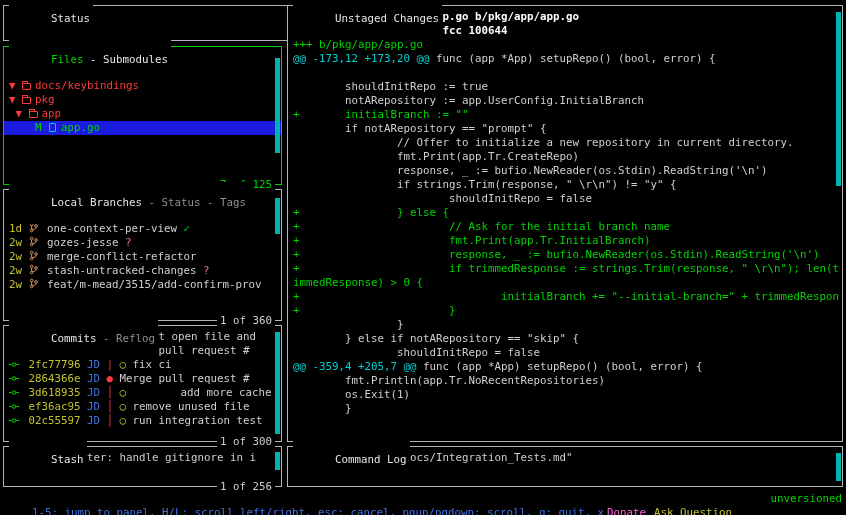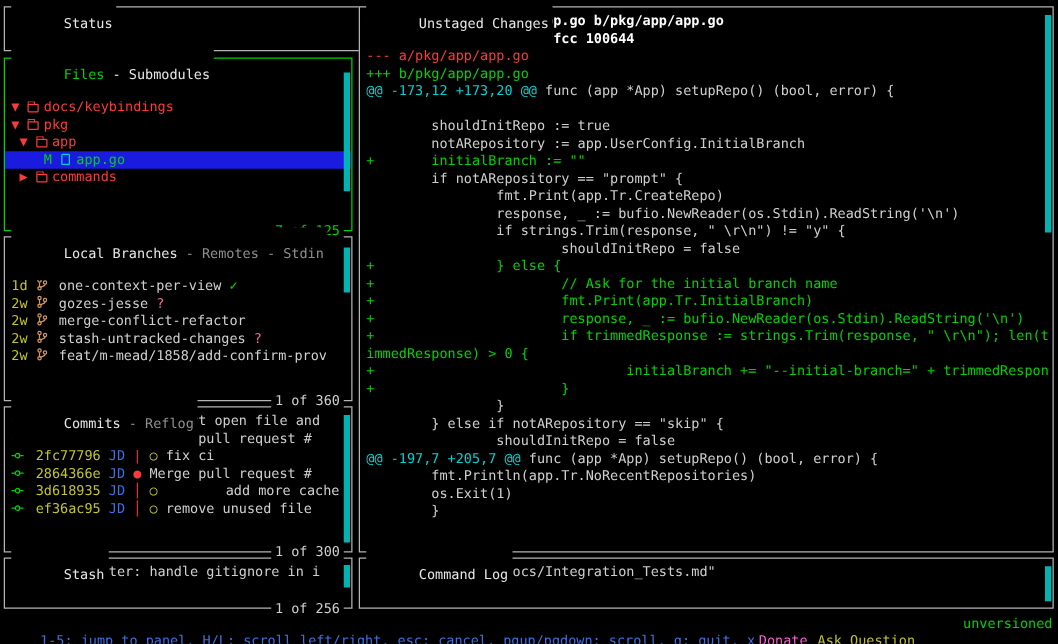--- a/index.html
+++ b/index.html
@@ -64,29 +64,28 @@
     <div class="panel-title">
       <span class="tab-green">Files</span><span> - Submodules</span>
     </div>
     <div class="panel-body" id="files-body">
         <div class="row"><span style="color: rgb(251, 58, 58);">▼ </span><span class="i-folder" style="color: rgb(251, 58, 58);"></span><span style="color: rgb(251, 58, 58);">.github/workflows</span></div>
         <div class="row"><span>  </span><span style="color: rgb(251, 58, 58);">M </span><span class="i-file" style="color: rgb(246, 109, 134);"></span><span style="color: rgb(251, 58, 58);">sponsors.yml</span></div>
         <div class="row"><span style="color: rgb(251, 58, 58);">▼ </span><span class="i-folder" style="color: rgb(251, 58, 58);"></span><span style="color: rgb(251, 58, 58);">docs/keybindings</span></div>
         <div class="row"><span style="color: rgb(251, 58, 58);">▼ </span><span class="i-folder" style="color: rgb(251, 58, 58);"></span><span style="color: rgb(251, 58, 58);">pkg</span></div>
         <div class="row"><span> </span><span style="color: rgb(251, 58, 58);">▼ </span><span class="i-folder" style="color: rgb(251, 58, 58);"></span><span style="color: rgb(251, 58, 58);">app</span></div>
         <div class="row sel"><span>    </span><span style="color: rgb(0, 211, 0);">M </span><span class="i-file" style="color: rgb(0, 210, 210);"></span><span style="color: rgb(0, 211, 0);">app.go</span></div>
-        <div class="row"><span> </span><span style="color: rgb(251, 58, 58);">▶ </span><span class="i-folder" style="color: rgb(251, 58, 58);"></span><span style="color: rgb(251, 58, 58);">commands</span></div>
       </div>
     <div class="thumb" style="top:11px; height:95px;"></div>
     <div class="panel-count green">7 of 125</div>
   </section>
 
   <section class="panel" style="left:3px; top:189px; width:279px; height:132px;">
     <div class="panel-title">
-      <span>Local Branches</span><span class="tab-rest"> - Remotes - Stdin</span>
+      <span>Local Branches</span><span class="tab-rest"> - Status - Tags</span>
     </div>
     <div class="panel-body" id="branches-body">
         <div class="row"><span style="color: rgb(195, 195, 46);">   </span><span style="color: rgb(0, 211, 0);">* </span><span class="svg-i" style="color: rgb(215, 152, 95);"><svg width="9" height="11" viewBox="0 0 11 13" fill="none" stroke="currentColor" stroke-width="1.2">
               <circle cx="3.2" cy="2.8" r="1.6"></circle>
               <circle cx="3.2" cy="10.2" r="1.6"></circle>
               <circle cx="8.6" cy="4.6" r="1.6"></circle>
               <path d="M3.2 4.6v3.8 M8.6 6.4c0 2.4-3.4 2.2-5.4 3"></path>
             </svg></span><span style="color: rgb(0, 211, 0);"> example-branch</span></div>
         <div class="row"><span style="color: rgb(195, 195, 46);">1d </span><span class="svg-i" style="color: rgb(215, 152, 95);"><svg width="9" height="11" viewBox="0 0 11 13" fill="none" stroke="currentColor" stroke-width="1.2">
               <circle cx="3.2" cy="2.8" r="1.6"></circle>
@@ -116,21 +115,21 @@
               <circle cx="3.2" cy="2.8" r="1.6"></circle>
               <circle cx="3.2" cy="10.2" r="1.6"></circle>
               <circle cx="8.6" cy="4.6" r="1.6"></circle>
               <path d="M3.2 4.6v3.8 M8.6 6.4c0 2.4-3.4 2.2-5.4 3"></path>
             </svg></span><span style="color: rgb(207, 207, 207);"> stash-untracked-changes</span><span style="color: rgb(246, 109, 134);"> ?</span></div>
         <div class="row"><span style="color: rgb(195, 195, 46);">2w </span><span class="svg-i" style="color: rgb(215, 152, 95);"><svg width="9" height="11" viewBox="0 0 11 13" fill="none" stroke="currentColor" stroke-width="1.2">
               <circle cx="3.2" cy="2.8" r="1.6"></circle>
               <circle cx="3.2" cy="10.2" r="1.6"></circle>
               <circle cx="8.6" cy="4.6" r="1.6"></circle>
               <path d="M3.2 4.6v3.8 M8.6 6.4c0 2.4-3.4 2.2-5.4 3"></path>
-            </svg></span><span style="color: rgb(207, 207, 207);"> feat/m-mead/1858/add-confirm-prov</span></div>
+            </svg></span><span style="color: rgb(207, 207, 207);"> feat/m-mead/3515/add-confirm-prov</span></div>
       </div>
     <div class="thumb" style="top:8px; height:36px;"></div>
     <div class="panel-count">1 of 360</div>
   </section>
 
   <section class="panel" style="left:3px; top:325px; width:279px; height:117px;">
     <div class="panel-title">
       <span>Commits</span><span class="tab-rest"> - Reflog</span>
     </div>
     <div class="panel-body" id="commits-body">
@@ -157,20 +156,25 @@
         <div class="row"><span class="svg-i" style="color: rgb(0, 211, 0);"><svg width="10" height="9" viewBox="0 0 12 9" fill="none" stroke="currentColor" stroke-width="1.2">
               <line x1="0" y1="4.5" x2="3.4" y2="4.5"></line>
               <circle cx="6" cy="4.5" r="2.1"></circle>
               <line x1="8.6" y1="4.5" x2="12" y2="4.5"></line>
             </svg></span><span style="color: rgb(195, 195, 46);"> 3d618935 </span><span style="color: rgb(63, 112, 228);">JD </span><span style="color: rgb(251, 58, 58);">│ </span><span style="color: rgb(195, 195, 46);">○</span><span style="color: rgb(207, 207, 207); margin-left: 48px;"> add more cache paths</span></div>
         <div class="row"><span class="svg-i" style="color: rgb(0, 211, 0);"><svg width="10" height="9" viewBox="0 0 12 9" fill="none" stroke="currentColor" stroke-width="1.2">
               <line x1="0" y1="4.5" x2="3.4" y2="4.5"></line>
               <circle cx="6" cy="4.5" r="2.1"></circle>
               <line x1="8.6" y1="4.5" x2="12" y2="4.5"></line>
             </svg></span><span style="color: rgb(195, 195, 46);"> ef36ac95 </span><span style="color: rgb(63, 112, 228);">JD </span><span style="color: rgb(251, 58, 58);">│ </span><span style="color: rgb(195, 195, 46);">○</span><span style="color: rgb(207, 207, 207);"> remove unused file</span></div>
+        <div class="row"><span class="svg-i" style="color: rgb(0, 211, 0);"><svg width="10" height="9" viewBox="0 0 12 9" fill="none" stroke="currentColor" stroke-width="1.2">
+              <line x1="0" y1="4.5" x2="3.4" y2="4.5"></line>
+              <circle cx="6" cy="4.5" r="2.1"></circle>
+              <line x1="8.6" y1="4.5" x2="12" y2="4.5"></line>
+            </svg></span><span style="color: rgb(195, 195, 46);"> 02c55597 </span><span style="color: rgb(63, 112, 228);">JD </span><span style="color: rgb(251, 58, 58);">│ </span><span style="color: rgb(195, 195, 46);">○</span><span style="color: rgb(207, 207, 207);"> run integration test</span></div>
       </div>
     <div class="thumb" style="top:6px; height:102px;"></div>
     <div class="panel-count">1 of 300</div>
   </section>
 
   <section class="panel" style="left:3px; top:446px; width:279px; height:41px;">
     <div class="panel-title">
       <span>Stash</span>
     </div>
     <div class="panel-body">
@@ -180,44 +184,44 @@
     <div class="panel-count">1 of 256</div>
   </section>
 
   <section class="panel" style="left:287px; top:5px; width:556px; height:437px;">
     <div class="panel-title">
       <span>Unstaged Changes</span>
     </div>
     <div class="panel-body" id="diff-body">
         <div class="line d-meta">diff --git a/pkg/app/app.go b/pkg/app/app.go</div>
         <div class="line d-meta">index a5a241ac5..9a7b1ffcc 100644</div>
-        <div class="line d-del">--- a/pkg/app/app.go</div>
         <div class="line d-add">+++ b/pkg/app/app.go</div>
         <div class="line d-hunk"><span class="d-hunk-h">@@ -173,12 +173,20 @@</span><span class="d-hunk-t"> func (app *App) setupRepo() (bool, error) {</span></div>
         <div class="line d-ctx"></div>
         <div class="line d-ctx">        shouldInitRepo := true</div>
         <div class="line d-ctx">        notARepository := app.UserConfig.InitialBranch</div>
         <div class="line d-add">+       initialBranch := ""</div>
         <div class="line d-ctx">        if notARepository == "prompt" {</div>
+        <div class="line d-ctx">                // Offer to initialize a new repository in current directory.</div>
         <div class="line d-ctx">                fmt.Print(app.Tr.CreateRepo)</div>
         <div class="line d-ctx">                response, _ := bufio.NewReader(os.Stdin).ReadString('\n')</div>
         <div class="line d-ctx">                if strings.Trim(response, " \r\n") != "y" {</div>
         <div class="line d-ctx">                        shouldInitRepo = false</div>
         <div class="line d-add">+               } else {</div>
         <div class="line d-add">+                       // Ask for the initial branch name</div>
         <div class="line d-add">+                       fmt.Print(app.Tr.InitialBranch)</div>
         <div class="line d-add">+                       response, _ := bufio.NewReader(os.Stdin).ReadString('\n')</div>
         <div class="line d-add">+                       if trimmedResponse := strings.Trim(response, " \r\n"); len(tr</div>
         <div class="line d-add">immedResponse) &gt; 0 {</div>
         <div class="line d-add">+                               initialBranch += "--initial-branch=" + trimmedResponse</div>
         <div class="line d-add">+                       }</div>
         <div class="line d-ctx">                }</div>
         <div class="line d-ctx">        } else if notARepository == "skip" {</div>
         <div class="line d-ctx">                shouldInitRepo = false</div>
-        <div class="line d-hunk"><span class="d-hunk-h">@@ -197,7 +205,7 @@</span><span class="d-hunk-t"> func (app *App) setupRepo() (bool, error) {</span></div>
+        <div class="line d-hunk"><span class="d-hunk-h">@@ -359,4 +205,7 @@</span><span class="d-hunk-t"> func (app *App) setupRepo() (bool, error) {</span></div>
         <div class="line d-ctx">        fmt.Println(app.Tr.NoRecentRepositories)</div>
         <div class="line d-ctx">        os.Exit(1)</div>
         <div class="line d-ctx">        }</div>
       </div>
     <div class="thumb" style="top:6px; height:174px;"></div>
   </section>
 
   <section class="panel" style="left:287px; top:446px; width:556px; height:41px;">
     <div class="panel-title">
       <span>Command Log</span>

